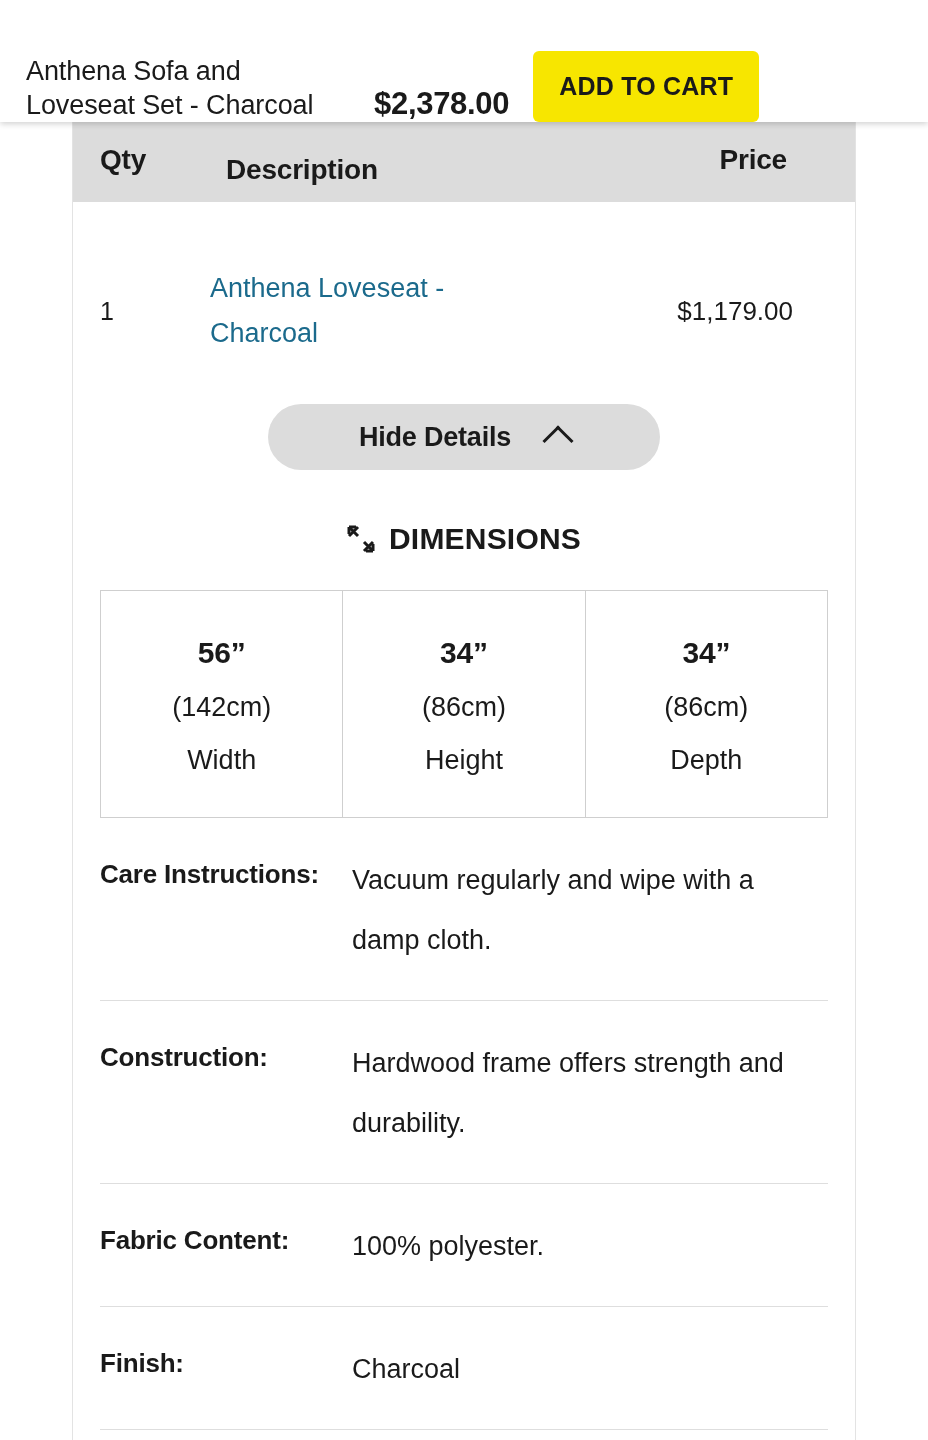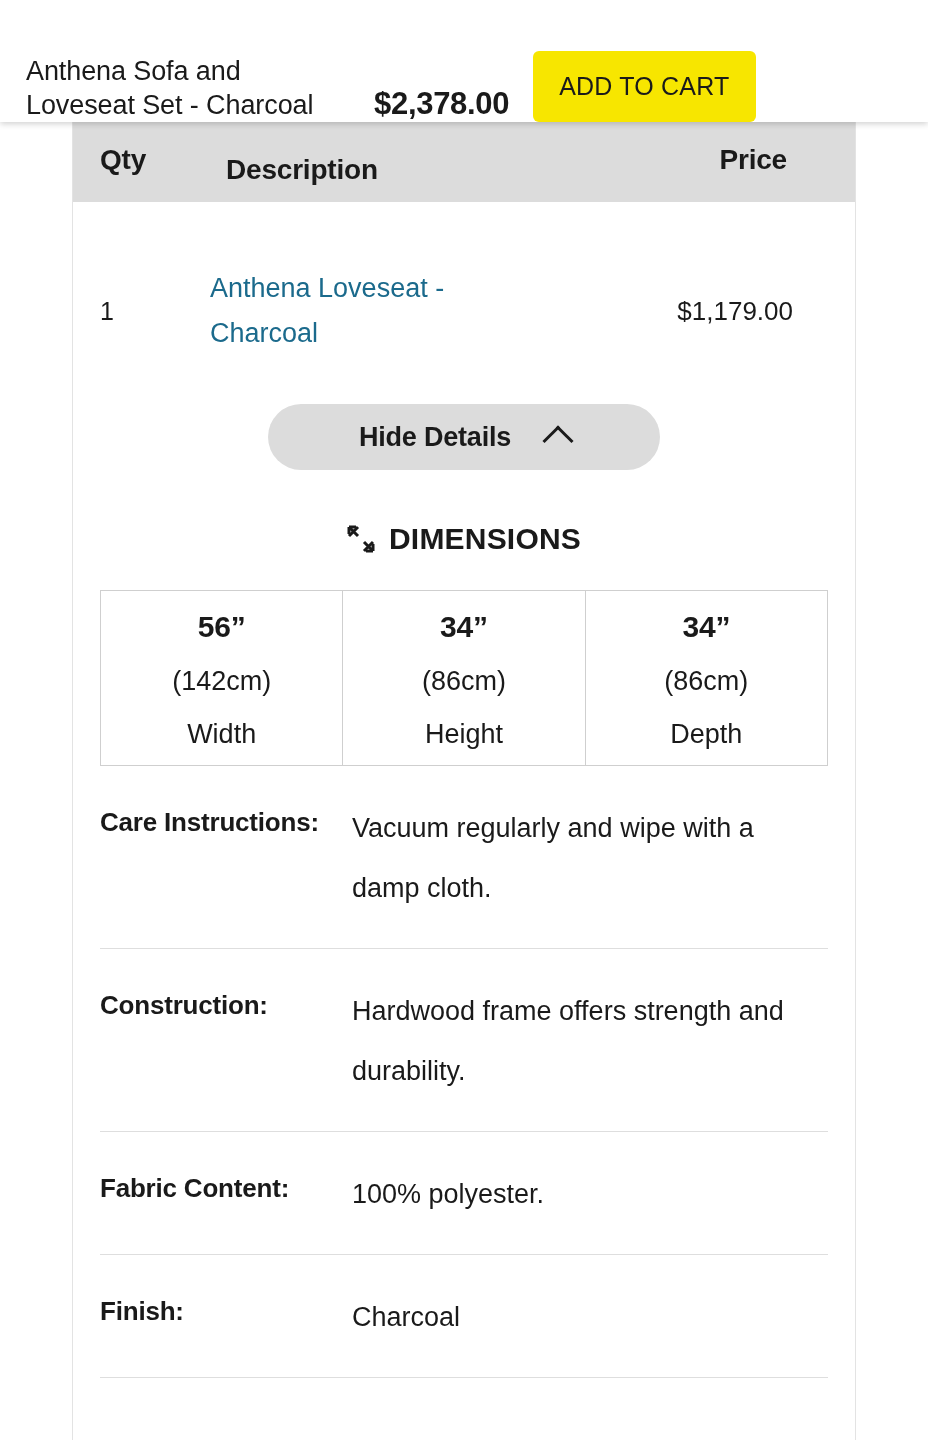--- a/index.html
+++ b/index.html
@@ -49,21 +49,21 @@
     letter-spacing: -0.3px;
   }
   .add-to-cart {
     margin-left: 24px;
     background: #f7e600;
     border: none;
     border-radius: 6px;
     color: #1a1a1a;
     font-family: "Liberation Sans", sans-serif;
     font-size: 25px;
-    font-weight: 400;
+    font-weight: 700;
     letter-spacing: 0.2px;
     padding: 21px 26px;
     cursor: pointer;
     white-space: nowrap;
     margin-top: 27px;
   }
 
   
   .content {
     position: absolute;
@@ -169,21 +169,21 @@
     width: 28px;
     height: 28px;
     display: inline-block;
   }
 
   
   .dims-grid {
     margin: 34px 27px 0 27px;
     border: 1px solid #cfcfcf;
     display: flex;
-    height: 176px;
+    height: 228px;
   }
   .dim-cell {
     flex: 1;
     border-right: 1px solid #cfcfcf;
     display: flex;
     flex-direction: column;
     align-items: center;
     justify-content: center;
     gap: 22px;
     padding-top: 4px;

